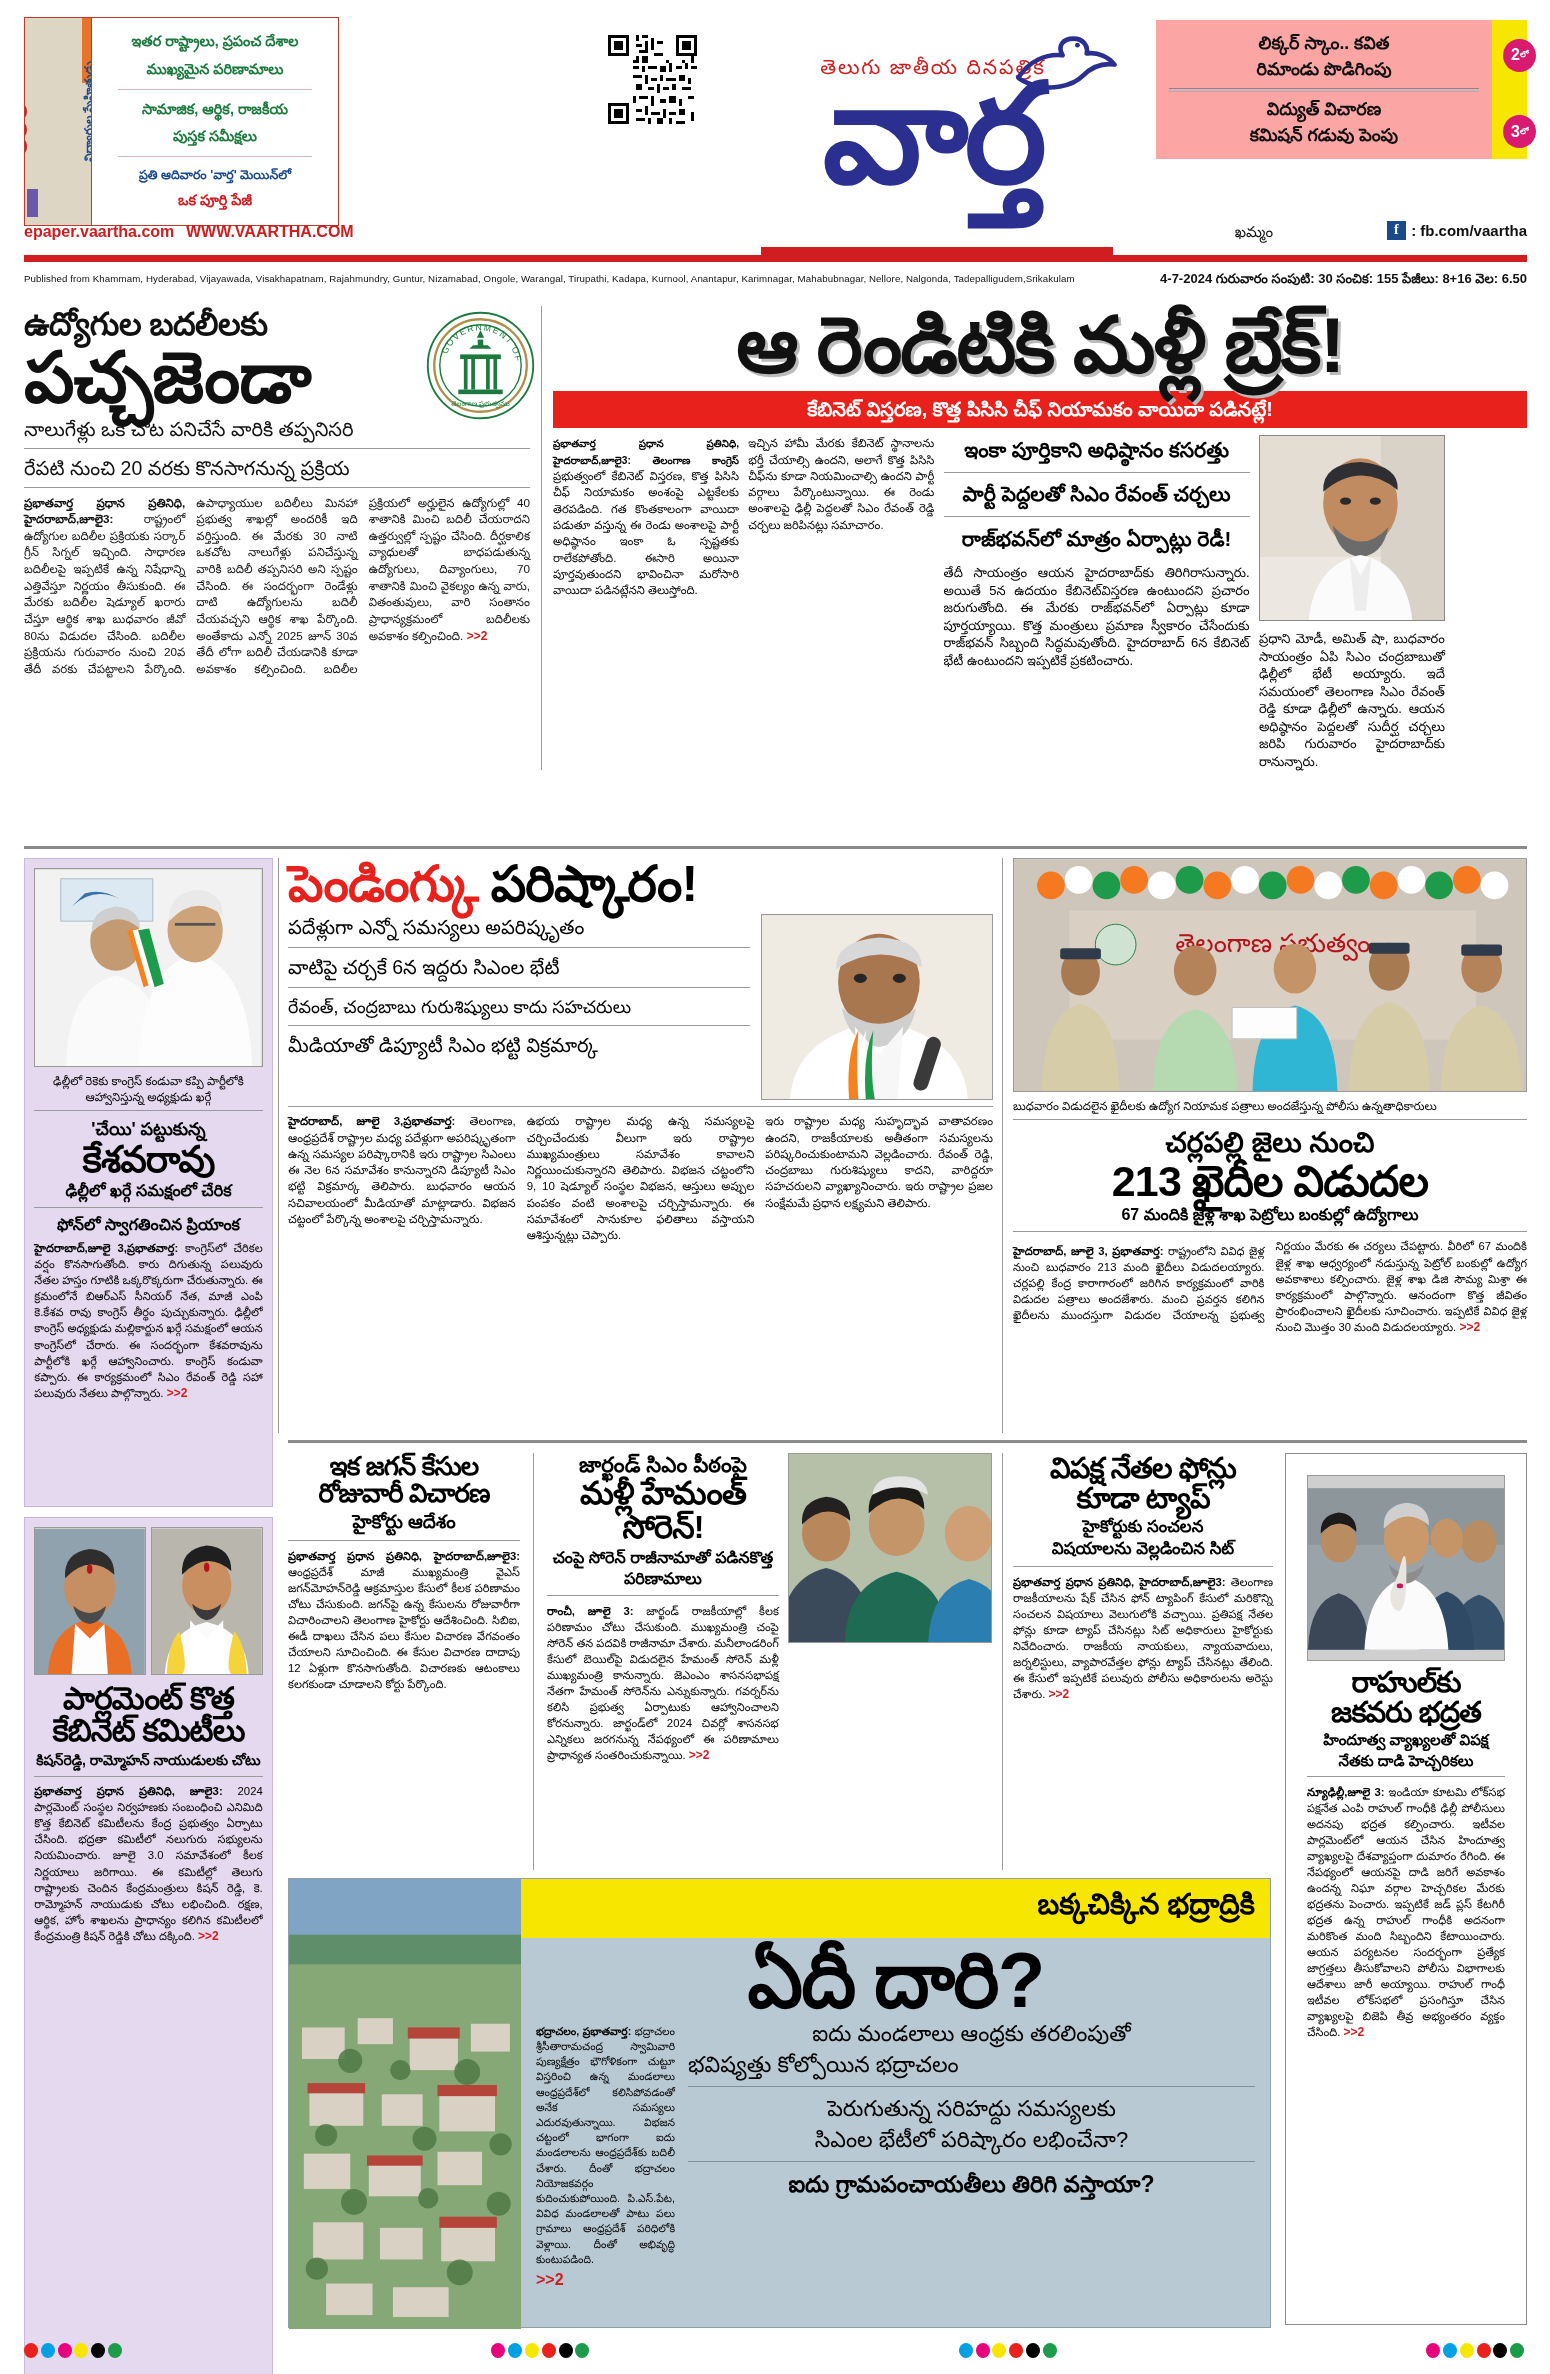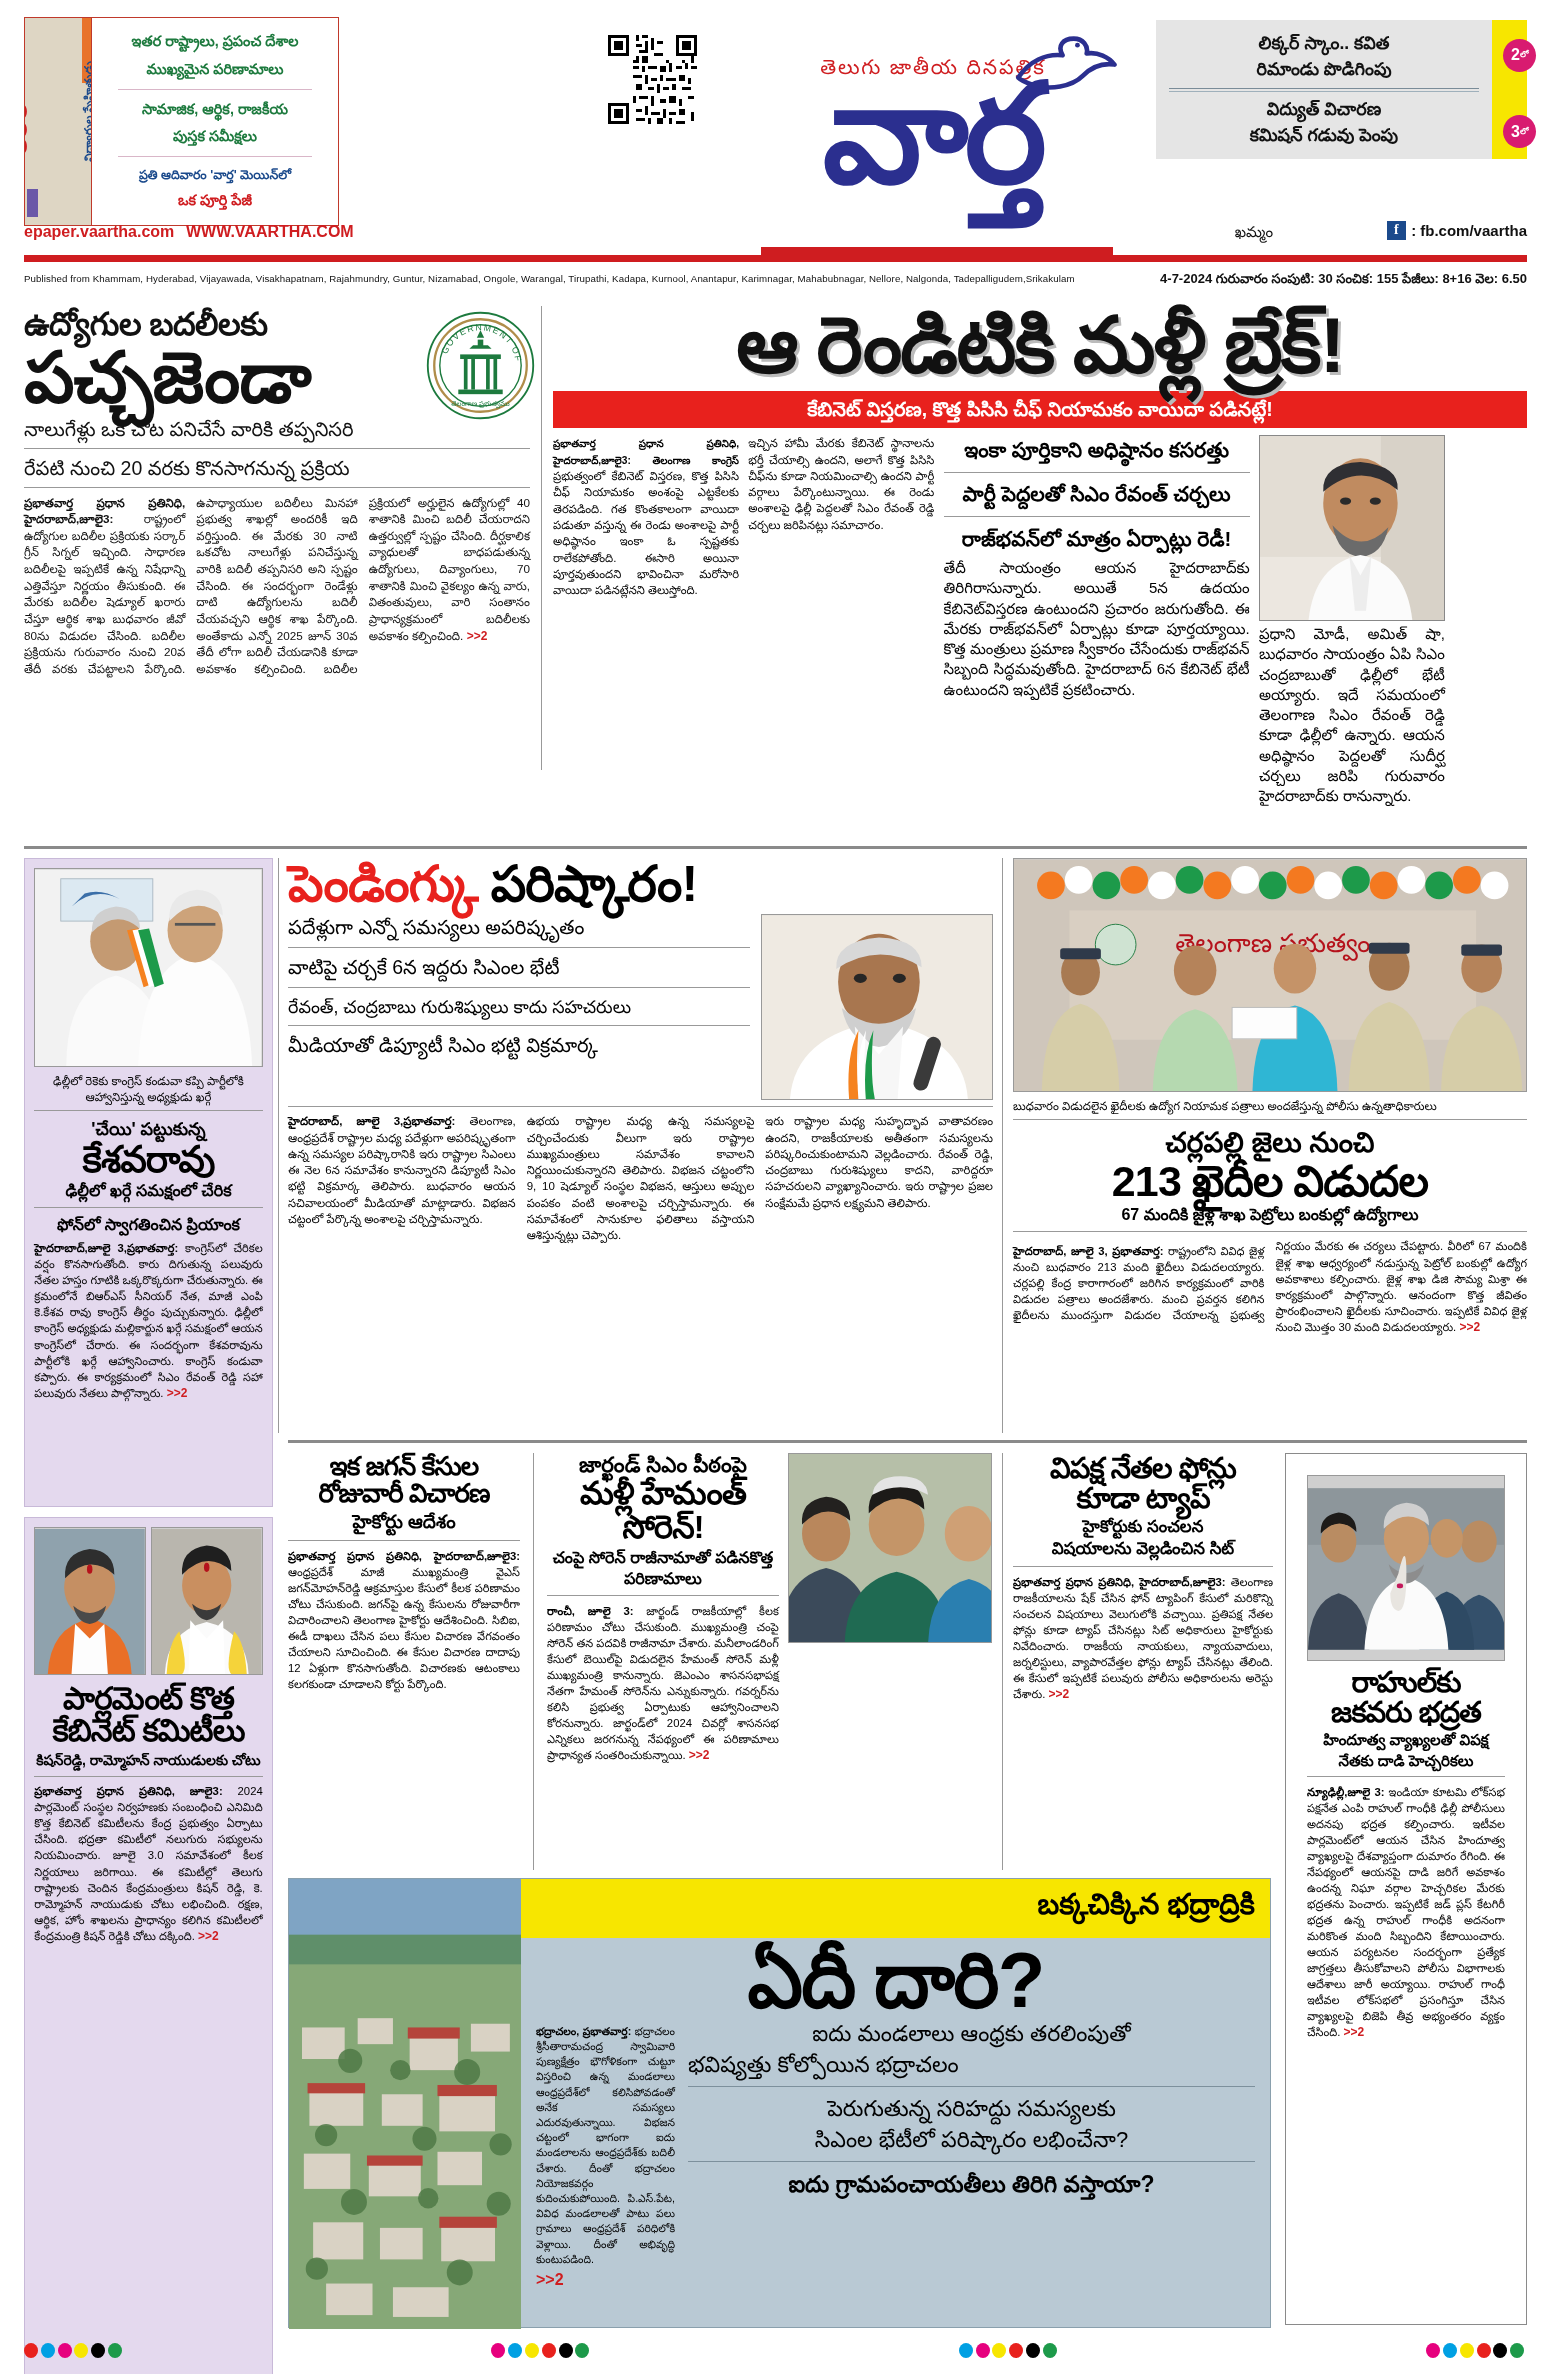--- a/index.html
+++ b/index.html
@@ -44,21 +44,21 @@
   .bigword {
     position:absolute; left:50%; transform:translateX(-50%); top:48px;
     font-size:139px; color:#2b2f8f; font-weight:bold; letter-spacing:-3.7px; line-height:1;
     font-family:"DejaVu Sans", sans-serif;
   }
   .dove { position:absolute; left:calc(50% + 76px); top:16.7px; width:111px; height:65px; }
   .logo-underline { position:absolute; left:calc(50% - 172px); top:230px; width:352px; height:9.3px; background:#cf1d20; }
 
   .qr { position:absolute; left:608px; top:35px; width:89px; height:89px; }
   .topbox { position:absolute; right:24px; top:20.4px; width:371px; height:139px; display:flex; }
-  .topbox-main { flex:1; background:#e5e5e5; padding:9.3px 13px; display:flex; flex-direction:column; justify-content:space-evenly; }
+  .topbox-main { flex:1; background:#fca5a5; padding:9.3px 13px; display:flex; flex-direction:column; justify-content:space-evenly; }
   .topbox-line { font-size:17.6px; font-weight:bold; color:#111; text-align:center; line-height:1.35; }
   .topbox-sep { height:3.7px; border-top:1.9px solid #7a8c98; border-bottom:0.9px solid #9fb0bb; margin:3.7px 0; }
   .topbox-yellow { width:35px; background:#f7e600; position:relative; }
   .pagebadge { position:absolute; right:-9.3px; width:33px; height:33px; border-radius:50%; background:#d81b70; color:#fff;
     font-size:16px; font-weight:bold; display:flex; align-items:center; justify-content:center; }
   .pagebadge span.sm { font-size:8.3px; }
   .pagebadge.b1 { top:18.6px; }
   .pagebadge.b2 { top:95px; }
 
   .url-left { position:absolute; left:24px; top:223px; font-size:16px; font-weight:bold; color:#cf1d20; }
@@ -90,21 +90,21 @@
   .megahead { font-size:78px; font-weight:bold; color:#111; text-align:center; line-height:1.0; letter-spacing:-1.9px;
     text-shadow: 2.8px 2.8px 0 #bbb; }
   .redbar { margin-top:7.4px; background:#e8211d; color:#fff; font-size:19.5px; font-weight:bold; text-align:center; padding:6.5px 5.6px; line-height:1.2; }
   .lead-cols { display:flex; margin-top:7.4px; gap:9.3px; }
   .lc { font-size:11.5px; line-height:1.42; text-align:justify; }
   .lc.w1 { width:186px; }
   .lc.w2 { width:186px; }
   .subhead-wrap { width:306px; }
   .subhead-line { font-size:20.4px; font-weight:bold; text-align:center; line-height:1.35; padding:1.9px 0; }
   .portrait { width:186px; height:186px; border:0.9px solid #888; background:#e8e4de; position:relative; overflow:hidden; }
-  .pcap { font-size:15px; line-height:1.35; text-align:justify; margin-top:3px; }
+  .pcap { font-size:13px; line-height:1.35; text-align:justify; margin-top:9px; }
 
   
   .gray-rule { position:absolute; left:24px; right:24px; height:2.8px; background:#8a8a8a; }
 
   .col-left { position:absolute; left:24px; width:249px; background:#e4d9ee; border:0.9px solid #c8b9d8; padding:9.3px; }
   .photo { background:#cfcfcf; border:0.9px solid #999; position:relative; overflow:hidden; }
   .cap { font-size:11.6px; line-height:1.38; text-align:center; margin-top:5.6px; }
   .kicker-c { font-size:17.6px; font-weight:bold; text-align:center; line-height:1.3; }
   .bighead-c { font-size:37px; font-weight:bold; text-align:center; line-height:1.05; letter-spacing:-0.9px; }
   .sub-c { font-size:16px; font-weight:bold; text-align:center; line-height:1.35; }

